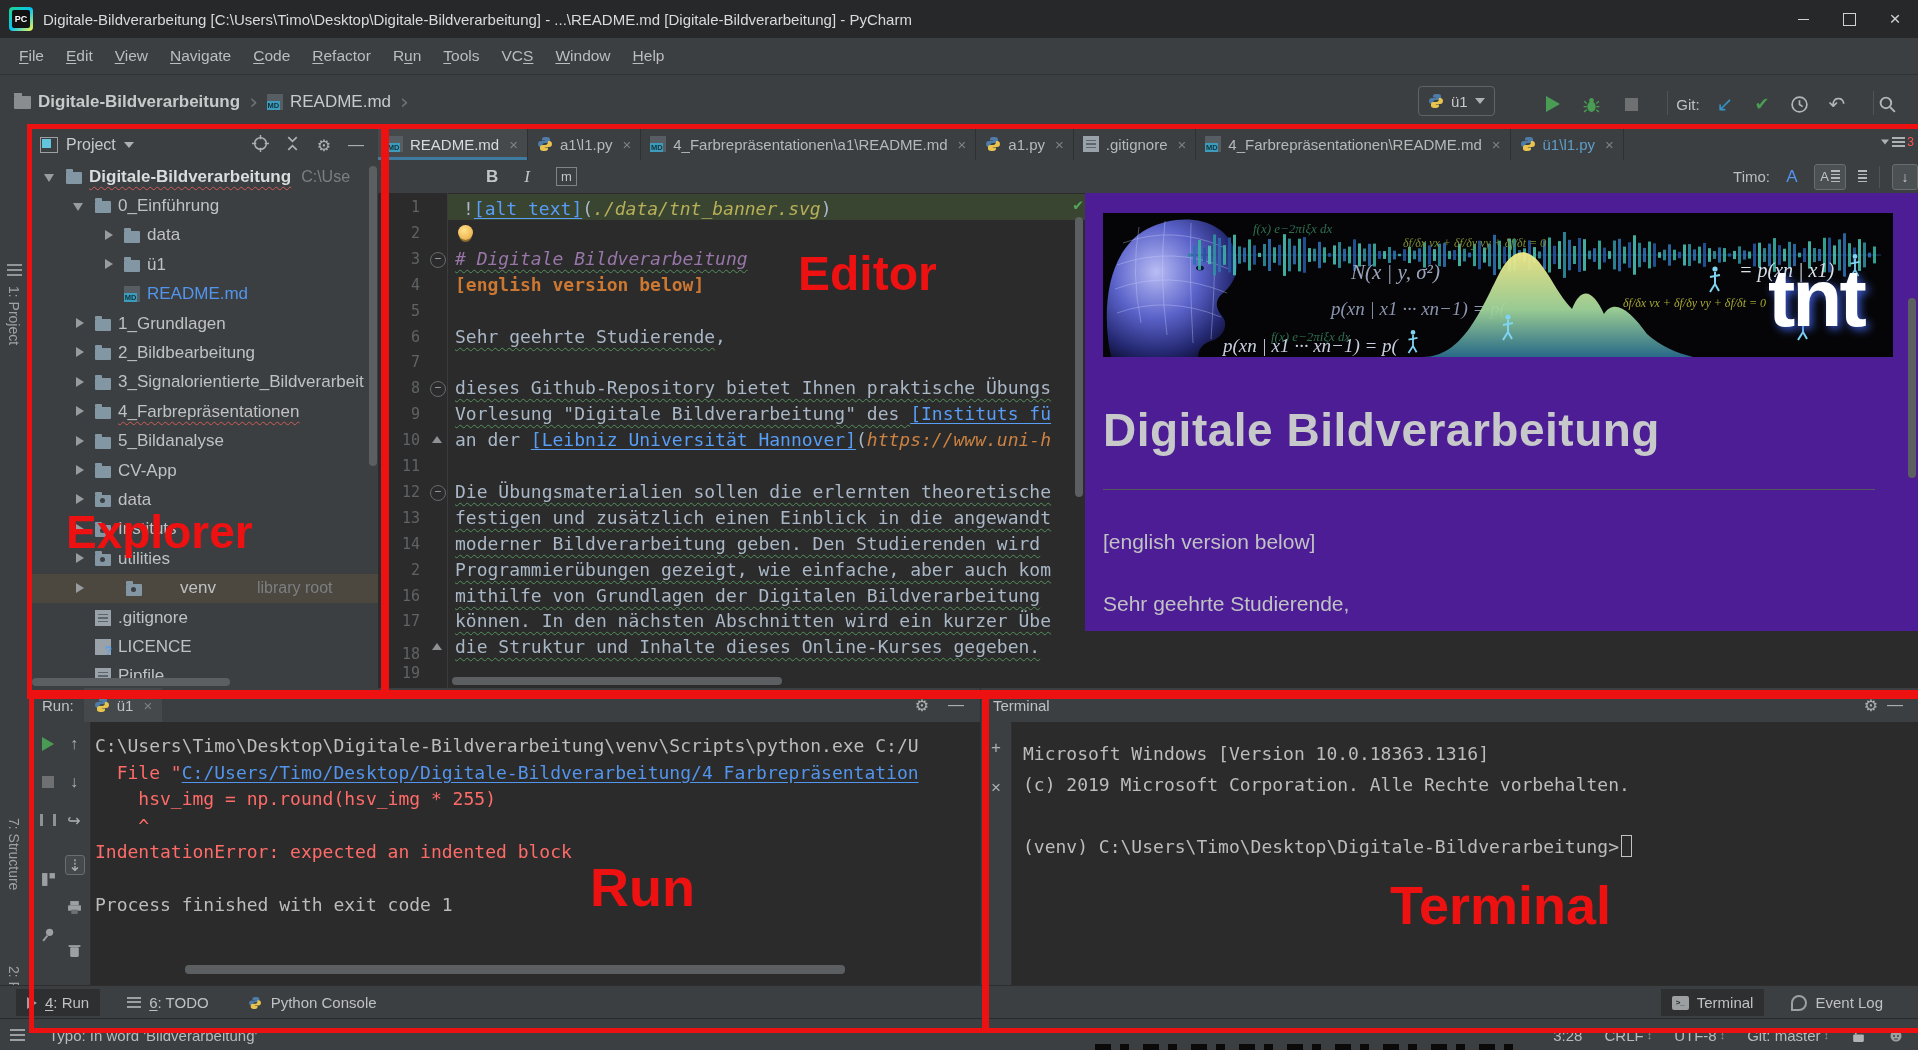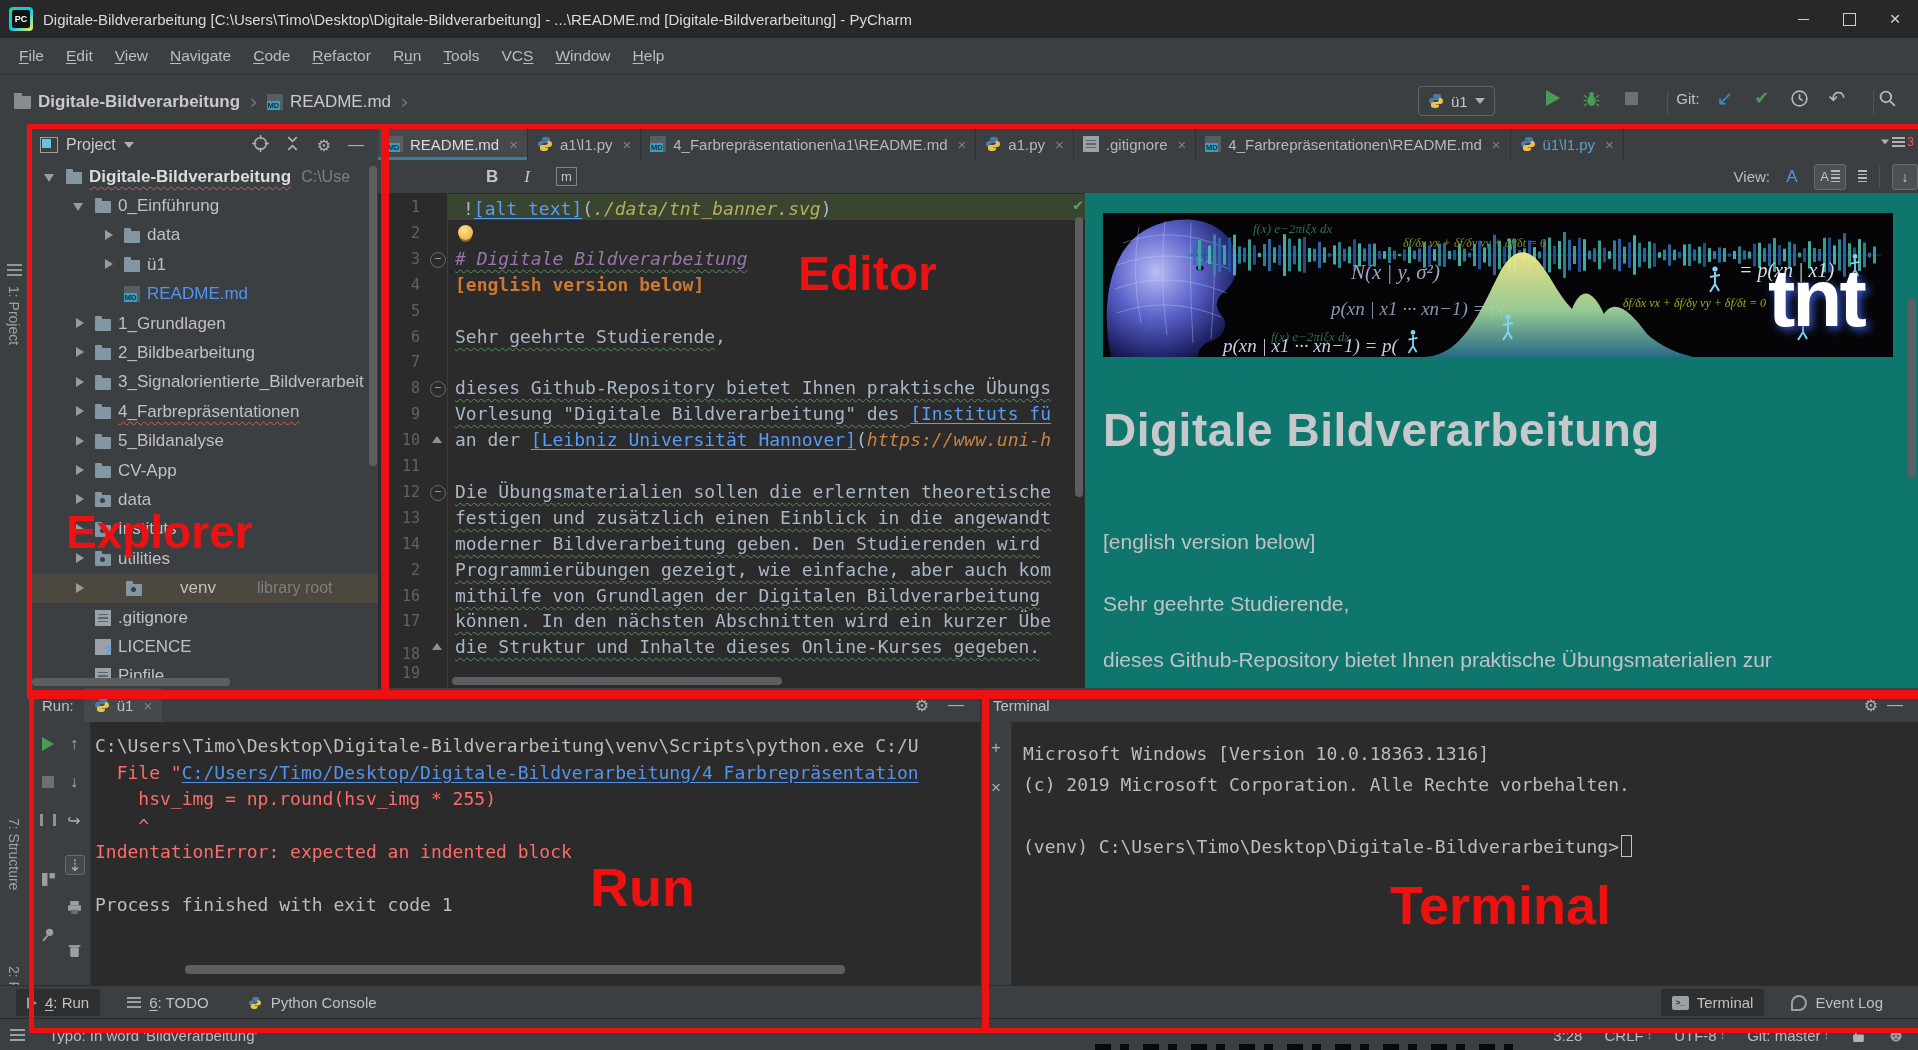--- a/index.html
+++ b/index.html
@@ -31,21 +31,21 @@
   .crumb-sep{color:#6f7274;font-size:22px;margin:0 9px;font-family:"DejaVu Sans",sans-serif}
   .bread-folder{width:17px;height:13px;background:#8a8d8f;border-radius:1px;position:relative;margin-top:2px}
   .bread-folder::before{content:"";position:absolute;top:-3px;left:0;width:8px;height:3px;background:#8a8d8f}
   #nav-right{position:absolute;right:0;top:0;height:53px;width:500px}
   #run-config{position:absolute;left:0;top:11px;height:28px;border:1px solid #616466;border-radius:4px;
     display:flex;align-items:center;gap:7px;padding:0 9px;font-size:15px;color:#c7c9cb}
   .caret-down{width:0;height:0;border-left:5px solid transparent;border-right:5px solid transparent;border-top:6px solid #aeb0b2}
   .play-tri{width:0;height:0;border-top:8px solid transparent;border-bottom:8px solid transparent;border-left:14px solid #4a9c54}
   .stop-sq{width:13px;height:13px;background:#6e7072}
   .tool-sep{width:1px;height:24px;background:#515456}
-  .nav-ico{position:absolute;top:10px;display:flex;align-items:center;justify-content:center;width:26px;height:26px}
+  .nav-ico{position:absolute;top:16px;display:flex;align-items:center;justify-content:center;width:26px;height:26px}
 
   
   #stripe-left{position:absolute;left:0;top:128px;width:30px;height:890px;background:#3c3f41;border-right:1px solid #2e3032}
   .vlabel{position:absolute;left:6px;writing-mode:vertical-rl;font-size:14px;color:#9fa1a3;white-space:nowrap}
   .stripe-ico{position:absolute;left:7px;width:15px;height:13px;background:repeating-linear-gradient(to bottom,#9da0a2 0 2px,transparent 2px 5px);opacity:.9}
 
   
   #project{position:absolute;left:30px;top:128px;width:348px;height:560px;background:#3c3f41;overflow:hidden;border-right:1px solid #2e3032}
   #proj-header{height:34px;display:flex;align-items:center;padding:0 10px;gap:8px}
   .proj-win-ico{width:16px;height:14px;border:1px solid #9da0a2;position:relative}
@@ -120,21 +120,21 @@
   .lnk{color:#589df6 !important;text-decoration:underline solid #589df6;text-decoration-thickness:1px;text-underline-offset:3px}
   .fold{position:absolute;left:52px;width:14px;height:14px}
   .fold-m{border:1px solid #666a6c;border-radius:50%;color:#9da0a2;font-size:11px;line-height:12px;text-align:center}
   .fold-e::before{content:"";position:absolute;left:2px;top:3px;border-left:5px solid transparent;border-right:5px solid transparent;border-bottom:7px solid #8f9294}
   #bulb{position:absolute;width:15px;height:15px;border-radius:50%;background:radial-gradient(circle at 40% 35%,#ffe28a,#e8a33d);box-shadow:0 3px 0 -1px #8a6d2f}
   #ed-check{position:absolute;right:2px;top:2px;color:#52a657;font-size:16px}
   #ed-vthumb{right:2px;top:24px;width:8px;height:280px}
   #ed-hthumb{left:74px;bottom:3px;width:330px;height:8px}
 
   
-  #preview{position:absolute;left:1085px;top:193px;width:833px;height:495px;background:#0f766e;overflow:hidden}
+  #preview{position:absolute;left:1085px;top:193px;width:833px;height:438px;background:#4c1d95;overflow:hidden}
   #banner{position:absolute;left:18px;top:20px;width:790px;height:144px;background:#050507}
   #pv-h1{position:absolute;left:18px;top:210px;font-size:46px;font-weight:bold;color:#c6c8ca;letter-spacing:.5px}
   #pv-hr{position:absolute;left:18px;top:296px;width:772px;height:1px;background:#55585a}
   .pv-p{position:absolute;left:18px;font-size:21px;color:#c0c2c4;white-space:nowrap}
   #pv-vthumb{right:2px;top:105px;width:8px;height:180px}
 
   
   #runpanel{position:absolute;left:30px;top:688px;width:950px;height:297px;background:#2b2b2b}
   #run-header{height:34px;background:#3c3f41;display:flex;align-items:center;padding:0 12px;font-size:15px;color:#c0c2c4;gap:10px}
   #run-tab{display:flex;align-items:center;gap:7px;background:#46494b;height:34px;padding:0 10px}
@@ -460,21 +460,21 @@
       <span class="cnt">3</span>
   </div>
 </div>
 
 <div id="mdbar">
   <span class="mdb-b">B</span>
   <span class="mdb-i">I</span>
   <span class="mdb-m">m</span>
 </div>
 <div id="viewbar">
-  <span>View:</span>
+  <span>Timo:</span>
   <span class="vico vico-a">A</span>
   <span class="vico vico-box">A<span class="vico-page"></span></span>
   <span class="vico">
       <span class="vico-page"></span>
     </span>
   <span style="width:1px;height:22px;background:#515456"></span>
   <span class="vico vico-box" style="width:24px;font-size:14px">↓</span>
 </div>
 
 <div id="editor">

